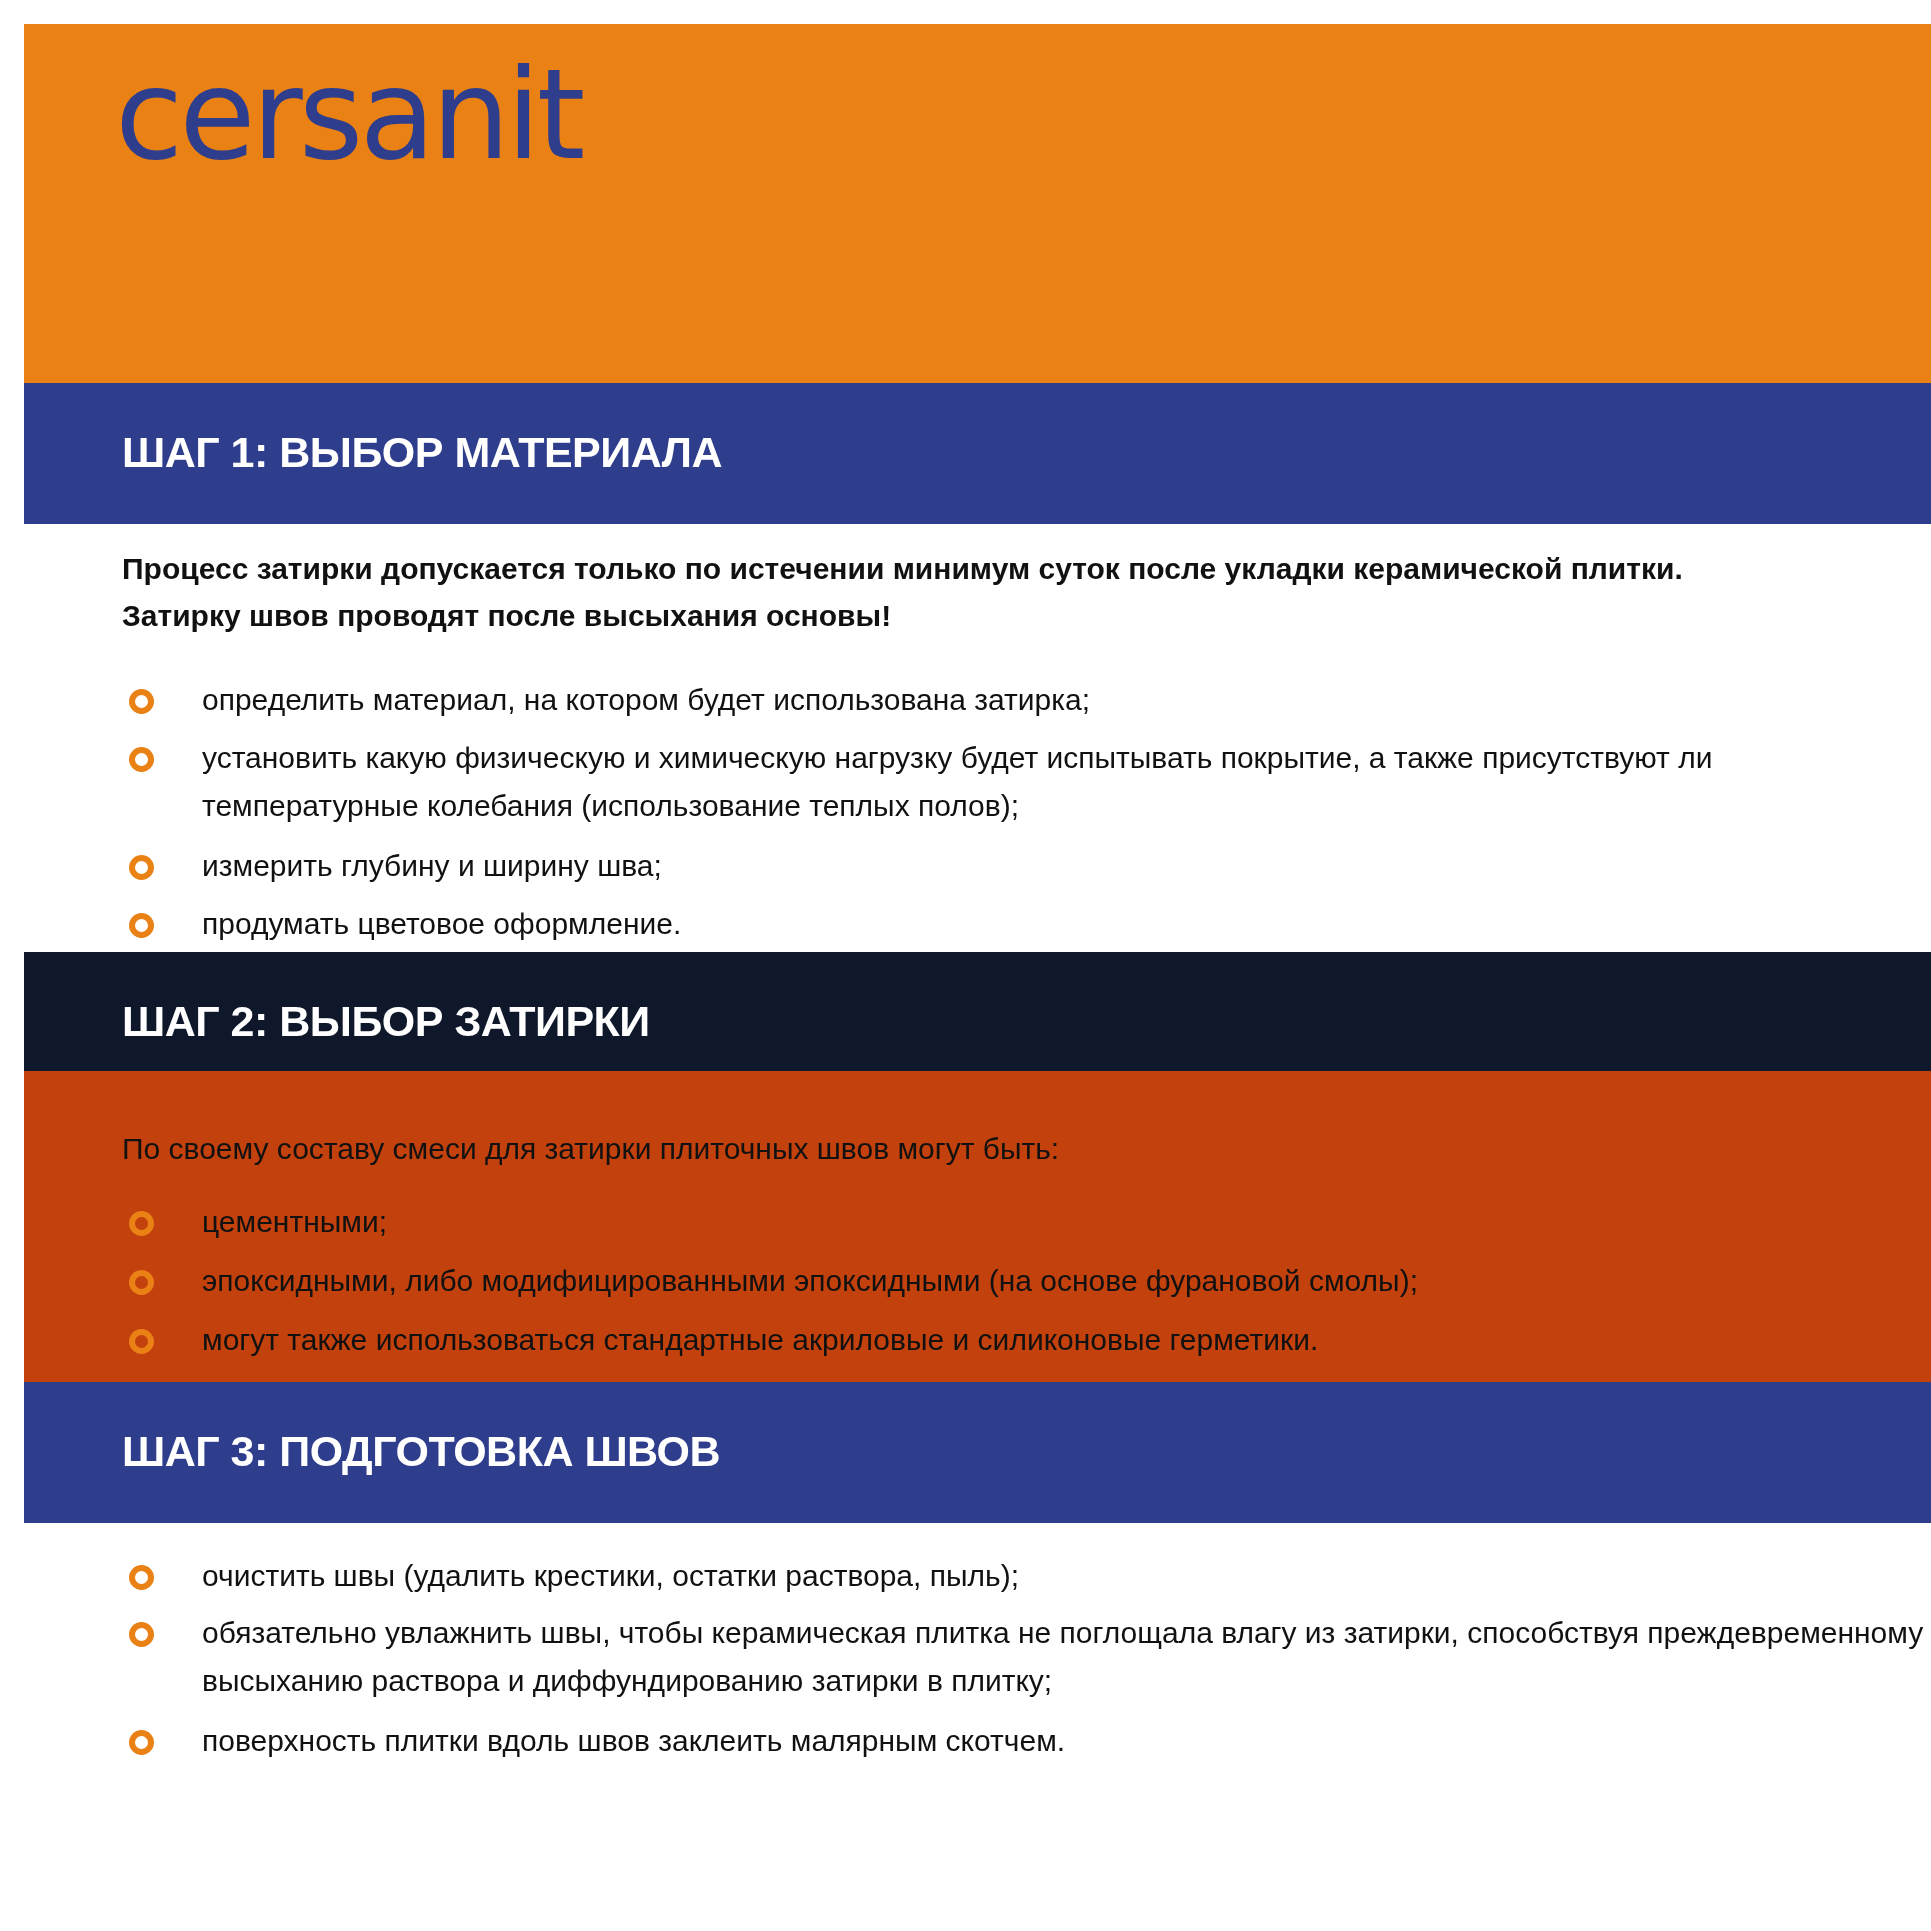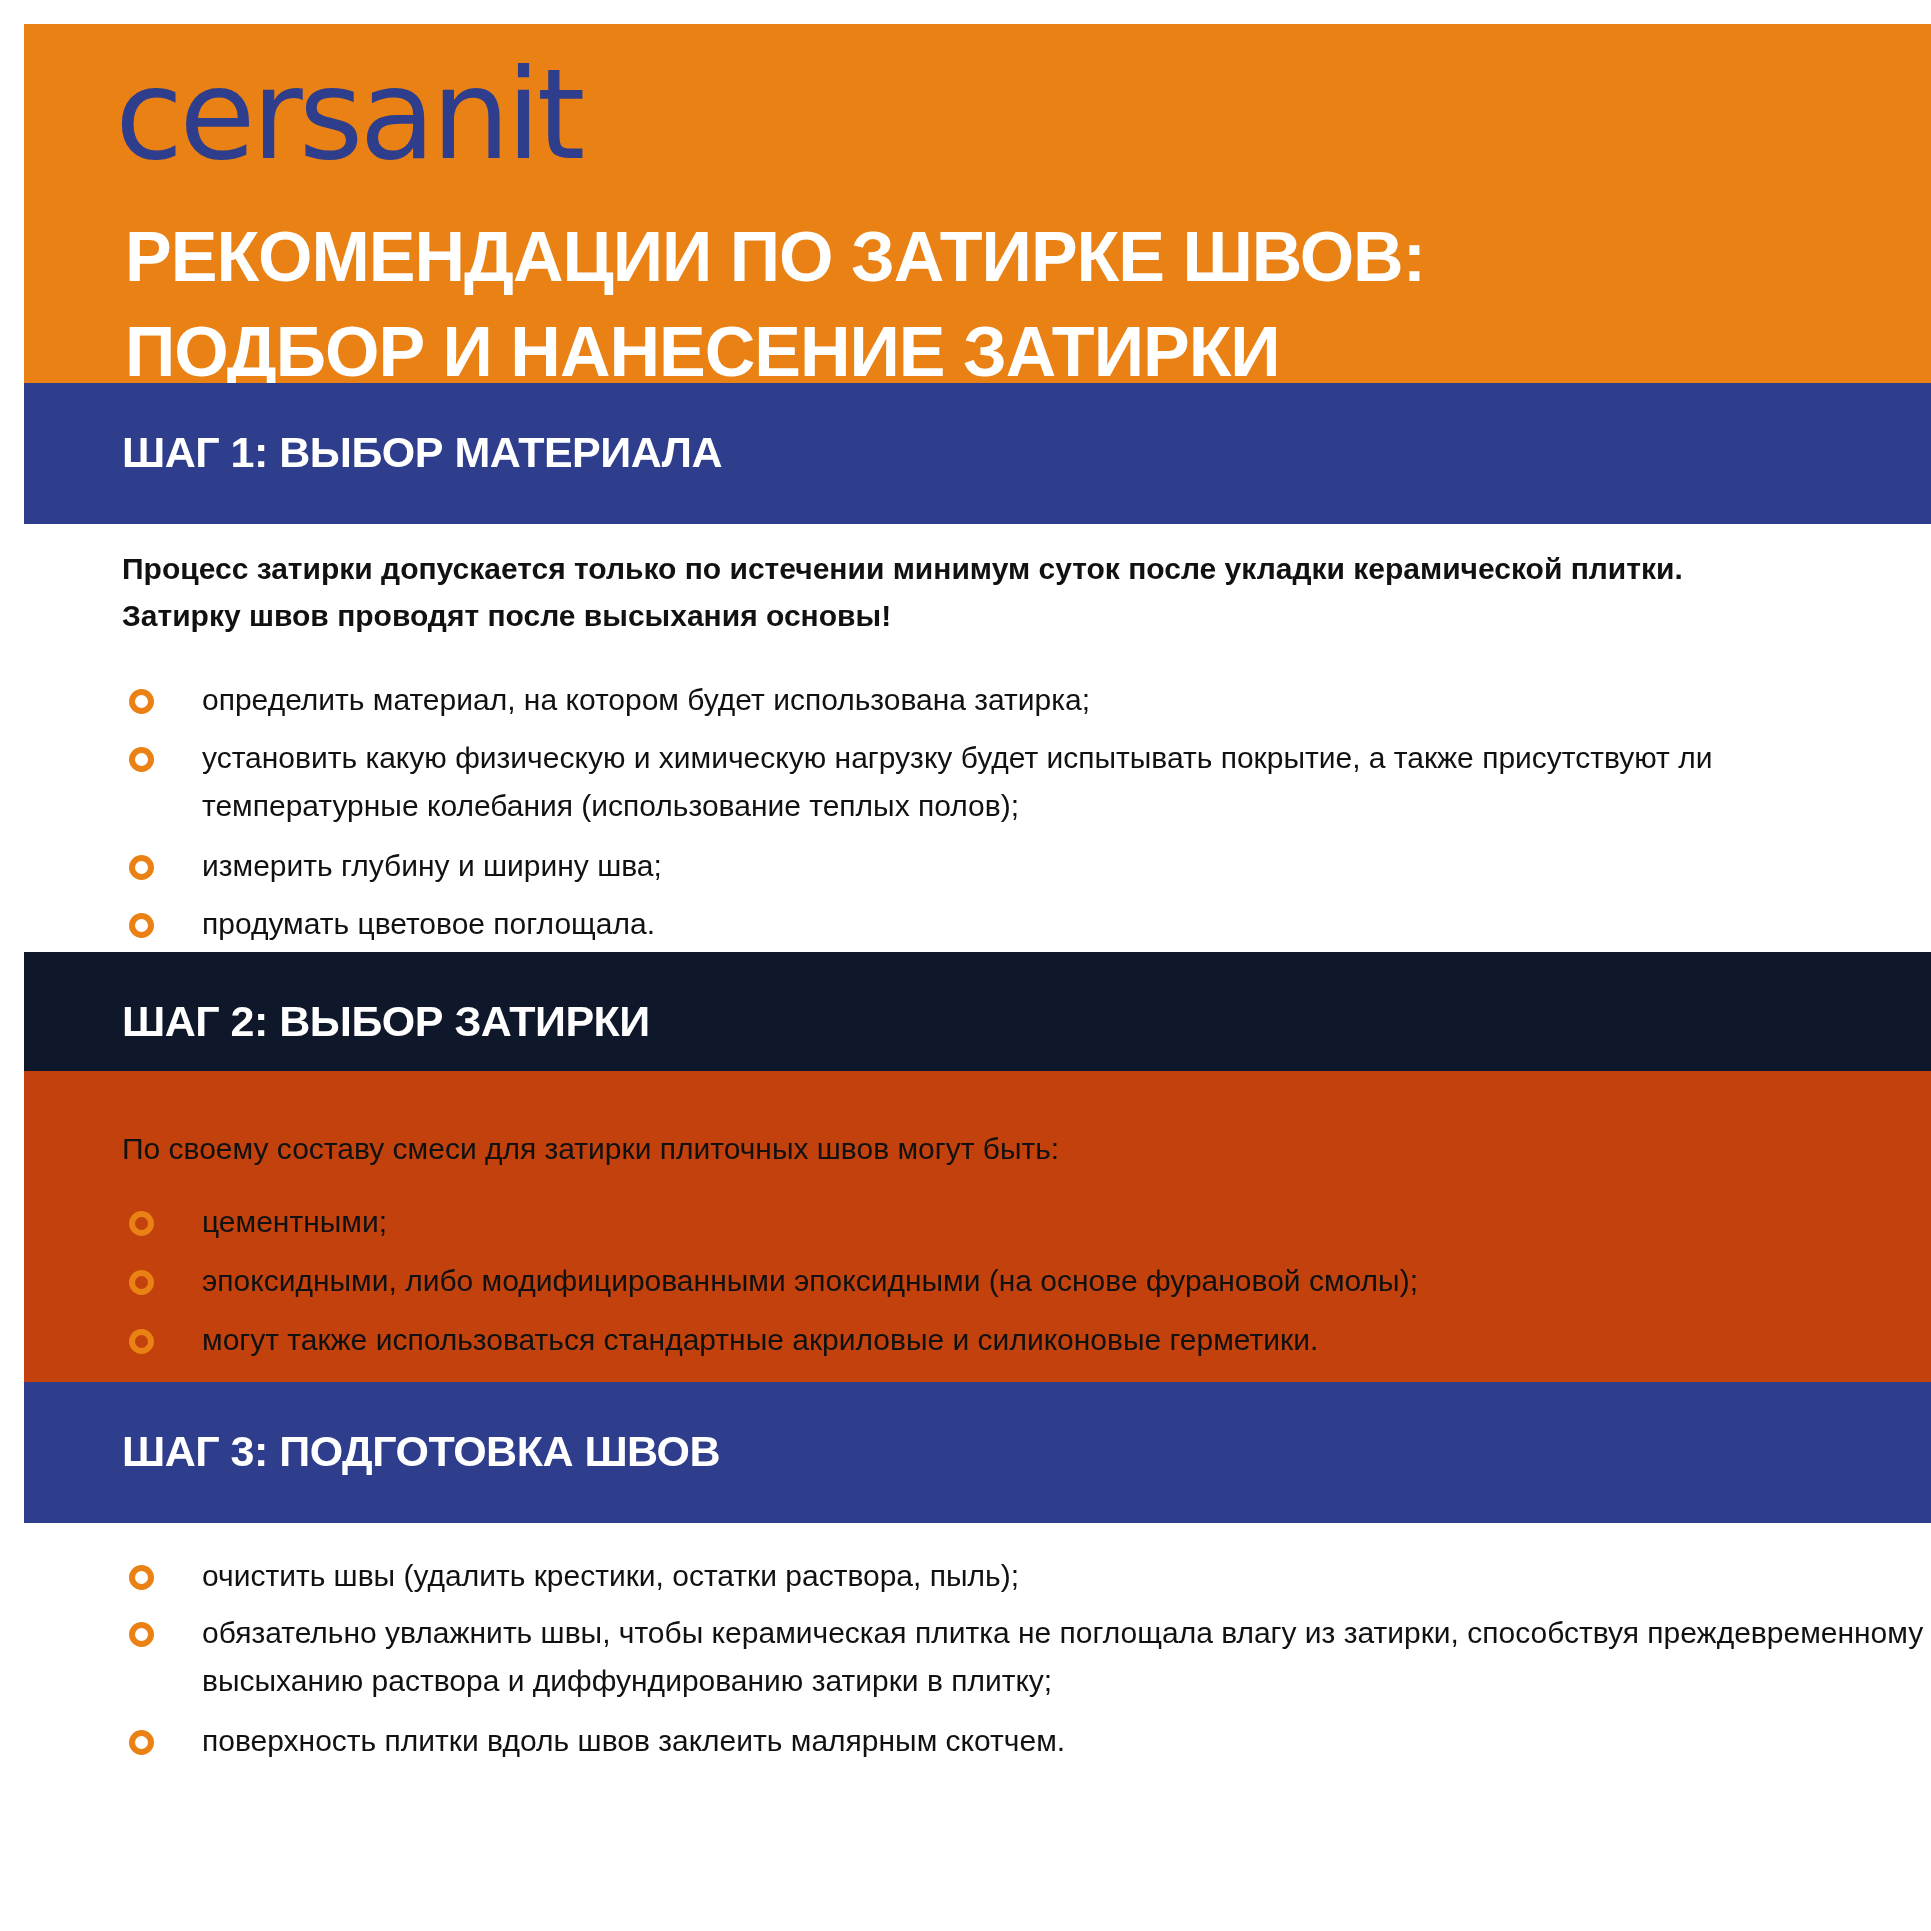--- a/index.html
+++ b/index.html
@@ -46,24 +46,20 @@
   .bullet-text {
     position: absolute; left: 73px; width: 1728px;
     font-size: 30px; line-height: 48px; color: #111111;
   }
 </style>
 </head>
 <body>
 
 <header class="hero">
   <div class="logo">cersanit</div>
-  <h1 class="hero-title">
-    <span>РЕКОМЕНДАЦИИ ПО ЗАТИРКЕ ШВОВ:</span>
-    <span>ПОДБОР И НАНЕСЕНИЕ ЗАТИРКИ</span>
-  </h1>
 </header>
 
 <div class="band blue" style="top:359px;">
   <h2>ШАГ 1: ВЫБОР МАТЕРИАЛА</h2>
 </div>
 <section class="section" style="top:478px; height:450px;">
   <p class="para bold" style="top:35px; white-space:nowrap;">Процесс затирки допускается только по истечении минимум суток после укладки керамической плитки.</p>
   <p class="para bold" style="top:82px;">Затирку швов проводят после высыхания основы!</p>
 
   <div class="bullet" style="top:158px;">
@@ -73,21 +69,21 @@
   <div class="bullet" style="top:216px;">
     <span class="ring" style="top:12.6px;"></span>
     <span class="bullet-text" style="top:0;">установить какую физическую и химическую нагрузку будет испытывать покрытие, а также присутствуют ли температурные колебания (использование теплых полов);</span>
   </div>
   <div class="bullet" style="top:324px;">
     <span class="ring" style="top:12.6px;"></span>
     <span class="bullet-text" style="top:0;">измерить глубину и ширину шва;</span>
   </div>
   <div class="bullet" style="top:382px;">
     <span class="ring" style="top:12.6px;"></span>
-    <span class="bullet-text" style="top:0;">продумать цветовое поглощала.</span>
+    <span class="bullet-text" style="top:0;">продумать цветовое оформление.</span>
   </div>
 </section>
 
 <div class="band orange" style="top:928px;">
   <h2>ШАГ 2: ВЫБОР ЗАТИРКИ</h2>
 </div>
 <section class="section grey" style="top:1047px; height:311px;">
   <p class="para" style="top:46px;">По своему составу смеси для затирки плиточных швов могут быть:</p>
 
   <div class="bullet" style="top:111px;">

